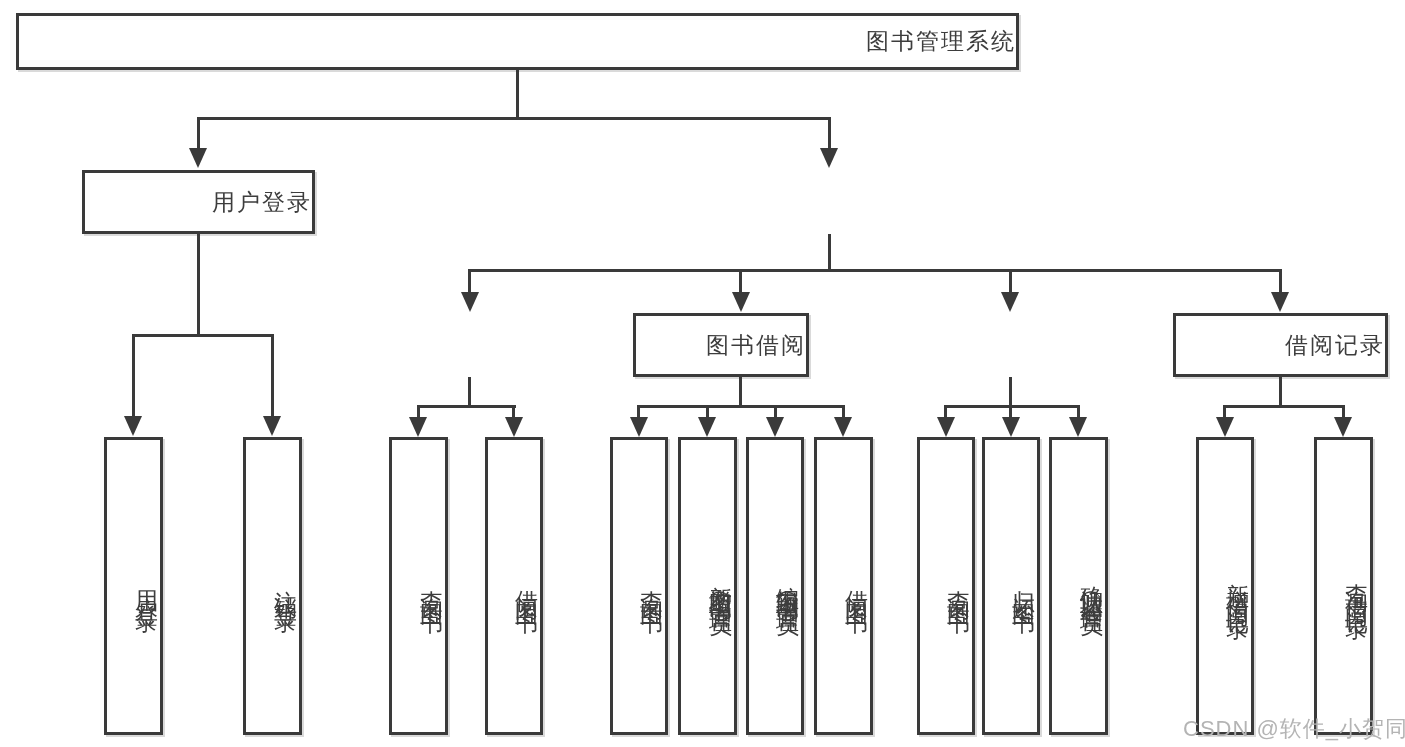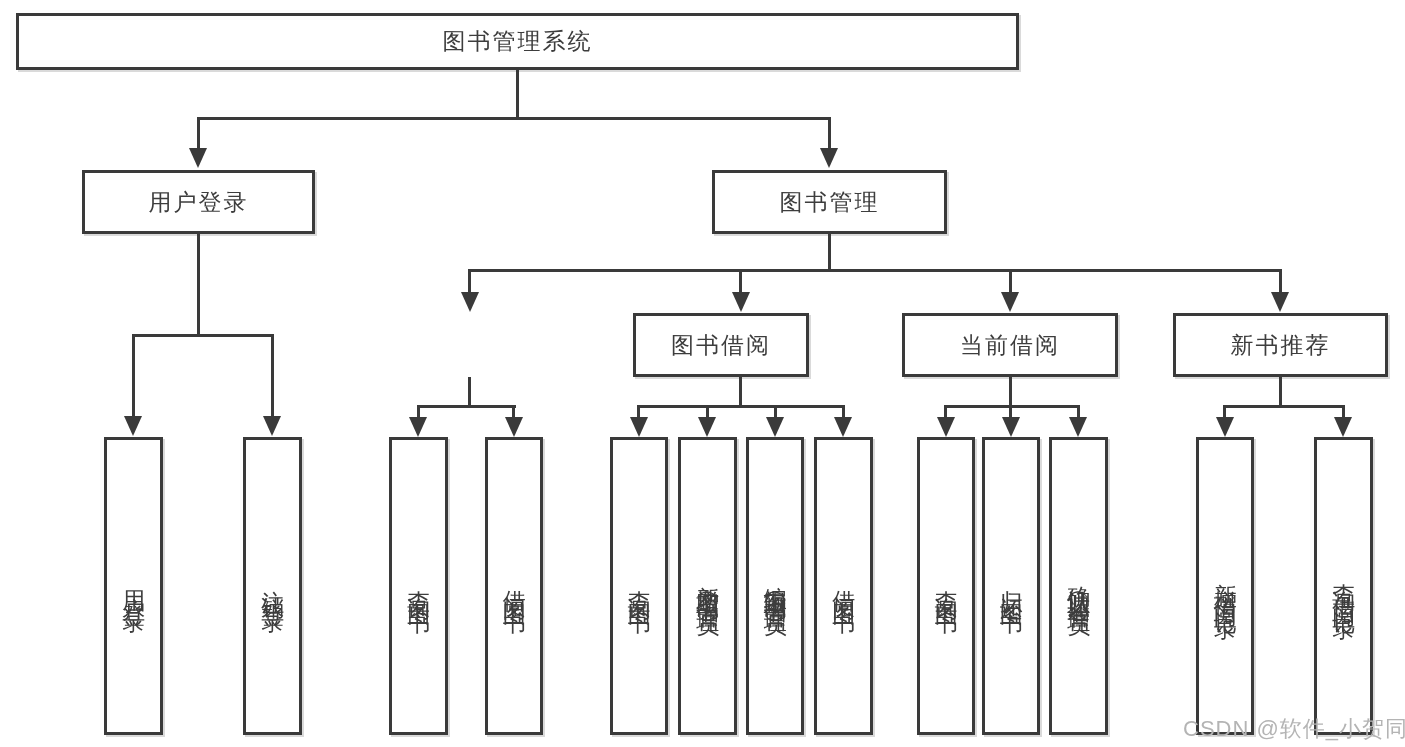--- a/index.html
+++ b/index.html
@@ -3,21 +3,21 @@
 <meta charset="utf-8">
 <style>
   html,body{margin:0;padding:0;background:#ffffff;}
   .canvas{
     position:relative;width:1405px;height:747px;background:#ffffff;
     font-family:"Liberation Sans",sans-serif;overflow:hidden;
   }
   .box{
     position:absolute;box-sizing:border-box;background:#ffffff;
     border:3px solid #3a3a3a;box-shadow:2px 2px 0 rgba(150,150,150,.35);
-    display:flex;align-items:center;justify-content:center;
+    display:flex;align-items:center;justify-content:flex-end;
     color:#3d3d3d;
   }
   .box.h{font-size:23px;letter-spacing:2px;white-space:nowrap;}
   .box.v span{
     writing-mode:vertical-rl;text-orientation:mixed;
     font-size:23px;letter-spacing:7px;line-height:1.2;
     display:block;max-height:288px;
   }
   .box.v.long span{letter-spacing:4px;}
   .vline,.hline{position:absolute;background:#3a3a3a;}
@@ -45,23 +45,20 @@
   <div class="vline" style="left:516px;top:70px;height:50px"></div>
   <div class="hline" style="left:197px;top:117px;width:634px"></div>
   <div class="vline" style="left:197px;top:117px;height:33px"></div>
   <div class="vline" style="left:828px;top:117px;height:33px"></div>
   <div class="arrow" style="left:189px;top:148px"></div>
   <div class="arrow" style="left:820px;top:148px"></div>
 
   <div class="box h" style="left:82px;top:170px;width:233px;height:64px">
     <span>用户登录</span>
   </div>
-  <div class="box h" style="left:712px;top:170px;width:235px;height:64px">
-    <span>图书管理</span>
-  </div>
 
   <div class="vline" style="left:197px;top:234px;height:103px"></div>
   <div class="hline" style="left:132px;top:334px;width:142px"></div>
   <div class="vline" style="left:132px;top:334px;height:84px"></div>
   <div class="vline" style="left:271px;top:334px;height:84px"></div>
   <div class="arrow" style="left:124px;top:416px"></div>
   <div class="arrow" style="left:263px;top:416px"></div>
 
   <div class="vline" style="left:828px;top:234px;height:38px"></div>
   <div class="hline" style="left:468px;top:269px;width:814px"></div>
@@ -70,25 +67,22 @@
   <div class="vline" style="left:1009px;top:269px;height:26px"></div>
   <div class="vline" style="left:1279px;top:269px;height:26px"></div>
   <div class="arrow" style="left:461px;top:292px"></div>
   <div class="arrow" style="left:732px;top:292px"></div>
   <div class="arrow" style="left:1001px;top:292px"></div>
   <div class="arrow" style="left:1271px;top:292px"></div>
 
   <div class="box h" style="left:633px;top:313px;width:176px;height:64px">
     <span>图书借阅</span>
   </div>
-  <div class="box h" style="left:902px;top:313px;width:216px;height:64px">
-    <span>当前借阅</span>
-  </div>
   <div class="box h" style="left:1173px;top:313px;width:215px;height:64px">
-    <span>新书推荐</span>
+    <span>借阅记录</span>
   </div>
 
   <div class="vline" style="left:468px;top:377px;height:31px"></div>
   <div class="hline" style="left:417px;top:405px;width:99px"></div>
   <div class="vline" style="left:417px;top:405px;height:14px"></div>
   <div class="vline" style="left:512px;top:405px;height:14px"></div>
   <div class="arrow" style="left:409px;top:417px"></div>
   <div class="arrow" style="left:505px;top:417px"></div>
 
   <div class="vline" style="left:739px;top:377px;height:31px"></div>

